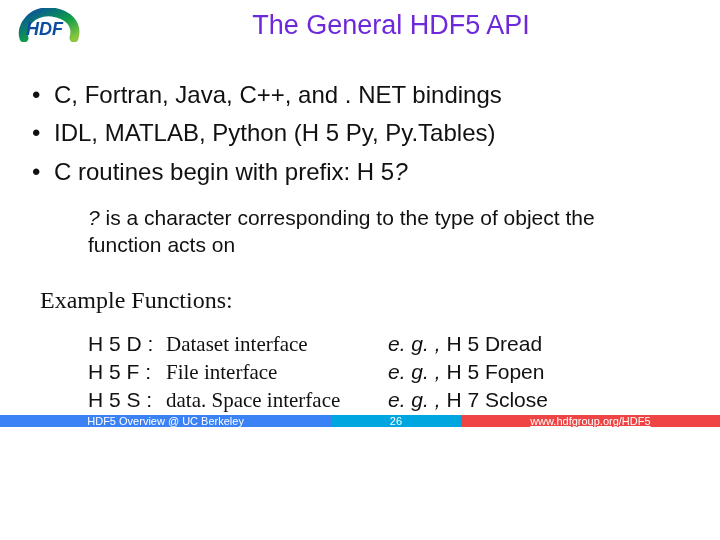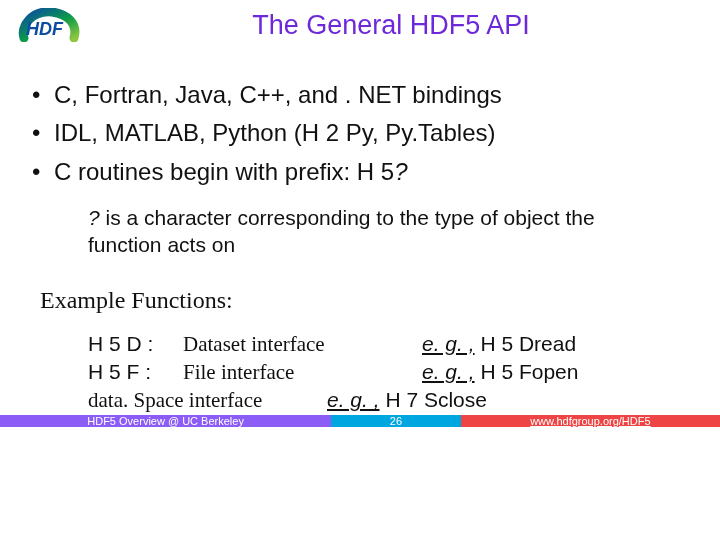--- a/index.html
+++ b/index.html
@@ -10,28 +10,28 @@
   .title { flex: 1; text-align: center; font-size: 27px; color: #6d28d9; font-weight: 400; }
   .rule { height: 4px; background: #006c3c; margin-top: 2px; }
   .body { padding: 29px 28px 0 28px; flex: 1; }
   .bullets { list-style: none; }
   .bullets > li { font-size: 24px; color: #111; margin-bottom: 6px; padding-left: 26px; position: relative; line-height: 1.35; }
   .bullets > li::before { content: "•"; position: absolute; left: 4px; top: 0; }
   .ital { font-style: italic; }
   .sub { font-size: 21px; color: #111; margin: 16px 0 0 60px; line-height: 1.3; max-width: 580px; }
   .examples-h { font-size: 24px; color: #111; margin: 28px 0 0 12px; font-family: Liberation Serif, serif; }
   .func-block { margin: 16px 0 0 60px; font-size: 21px; color: #111; line-height: 1.35; }
-  .func-row { display: flex; gap: 17px; }
+  .func-row { display: flex; }
   .fc1 { width: 78px; flex: 0 0 auto; }
   .fc2 { width: 222px; flex: 0 0 auto; font-family: Liberation Serif, serif; }
   .fc3 { flex: 1; }
-  .eg { font-style: italic; text-decoration: underline; }
+  .eg { font-style: italic; }
   .footer { height: 18px; display: flex; }
   .fseg { height: 100%; display: flex; align-items: center; justify-content: center; font-size: 11px; color: #fff; }
-  .fseg.a { width: 46%; background: #8b5cf6; }
+  .fseg.a { width: 46%; background: #3b82f6; }
   .fseg.b { width: 18%; background: #00a6e0; text-align: center; }
   .fseg.c { width: 36%; background: #ef4444; text-decoration: underline; }
 </style>
 </head>
 <body>
 
 <div class="slide">
 
   <div class="header">
     <div class="logo">
@@ -47,21 +47,21 @@
         <text x="8" y="27" font-family="Arial" font-size="18" font-weight="900" font-style="italic" fill="#0b4da2">HDF</text>
       </svg>
     </div>
     <div class="title">The General HDF5 API</div>
   </div>
   <div class="rule"></div>
 
   <div class="body">
     <ul class="bullets">
       <li><span>C, Fortran, Java, C++, and . NET bindings</span></li>
-      <li><span>IDL, MATLAB, Python (H 2 Py, Py.Tables)</span></li>
+      <li><span>IDL, MATLAB, Python (H 5 Py, Py.Tables)</span></li>
       <li>
         <span>C routines begin with prefix: H 5</span><span class="ital">?</span>
       </li>
     </ul>
 
     <p class="sub">
       <span class="ital">?</span><span> is a character corresponding to the type of object the function acts on</span>
     </p>
 
     <p class="examples-h">Example Functions:</p>
@@ -71,20 +71,21 @@
         <span class="fc1">H 5 D :</span>
         <span class="fc2">Dataset interface</span>
         <span class="fc3"><span class="eg">e. g. ,</span> <span>H 5 Dread</span></span>
       </div>
       <div class="func-row">
         <span class="fc1">H 5 F :</span>
         <span class="fc2">File interface</span>
         <span class="fc3"><span class="eg">e. g. ,</span> <span>H 5 Fopen</span></span>
       </div>
       <div class="func-row">
+        <span class="fc1">H 5 S :</span>
         <span class="fc2">data. Space interface</span>
         <span class="fc3"><span class="eg">e. g. ,</span> <span>H 7 Sclose</span></span>
       </div>
     </div>
   </div>
 
   <div class="footer">
     <div class="fseg a">HDF5 Overview @ UC Berkeley</div>
     <div class="fseg b">26</div>
     <div class="fseg c">www.hdfgroup.org/HDF5</div>

